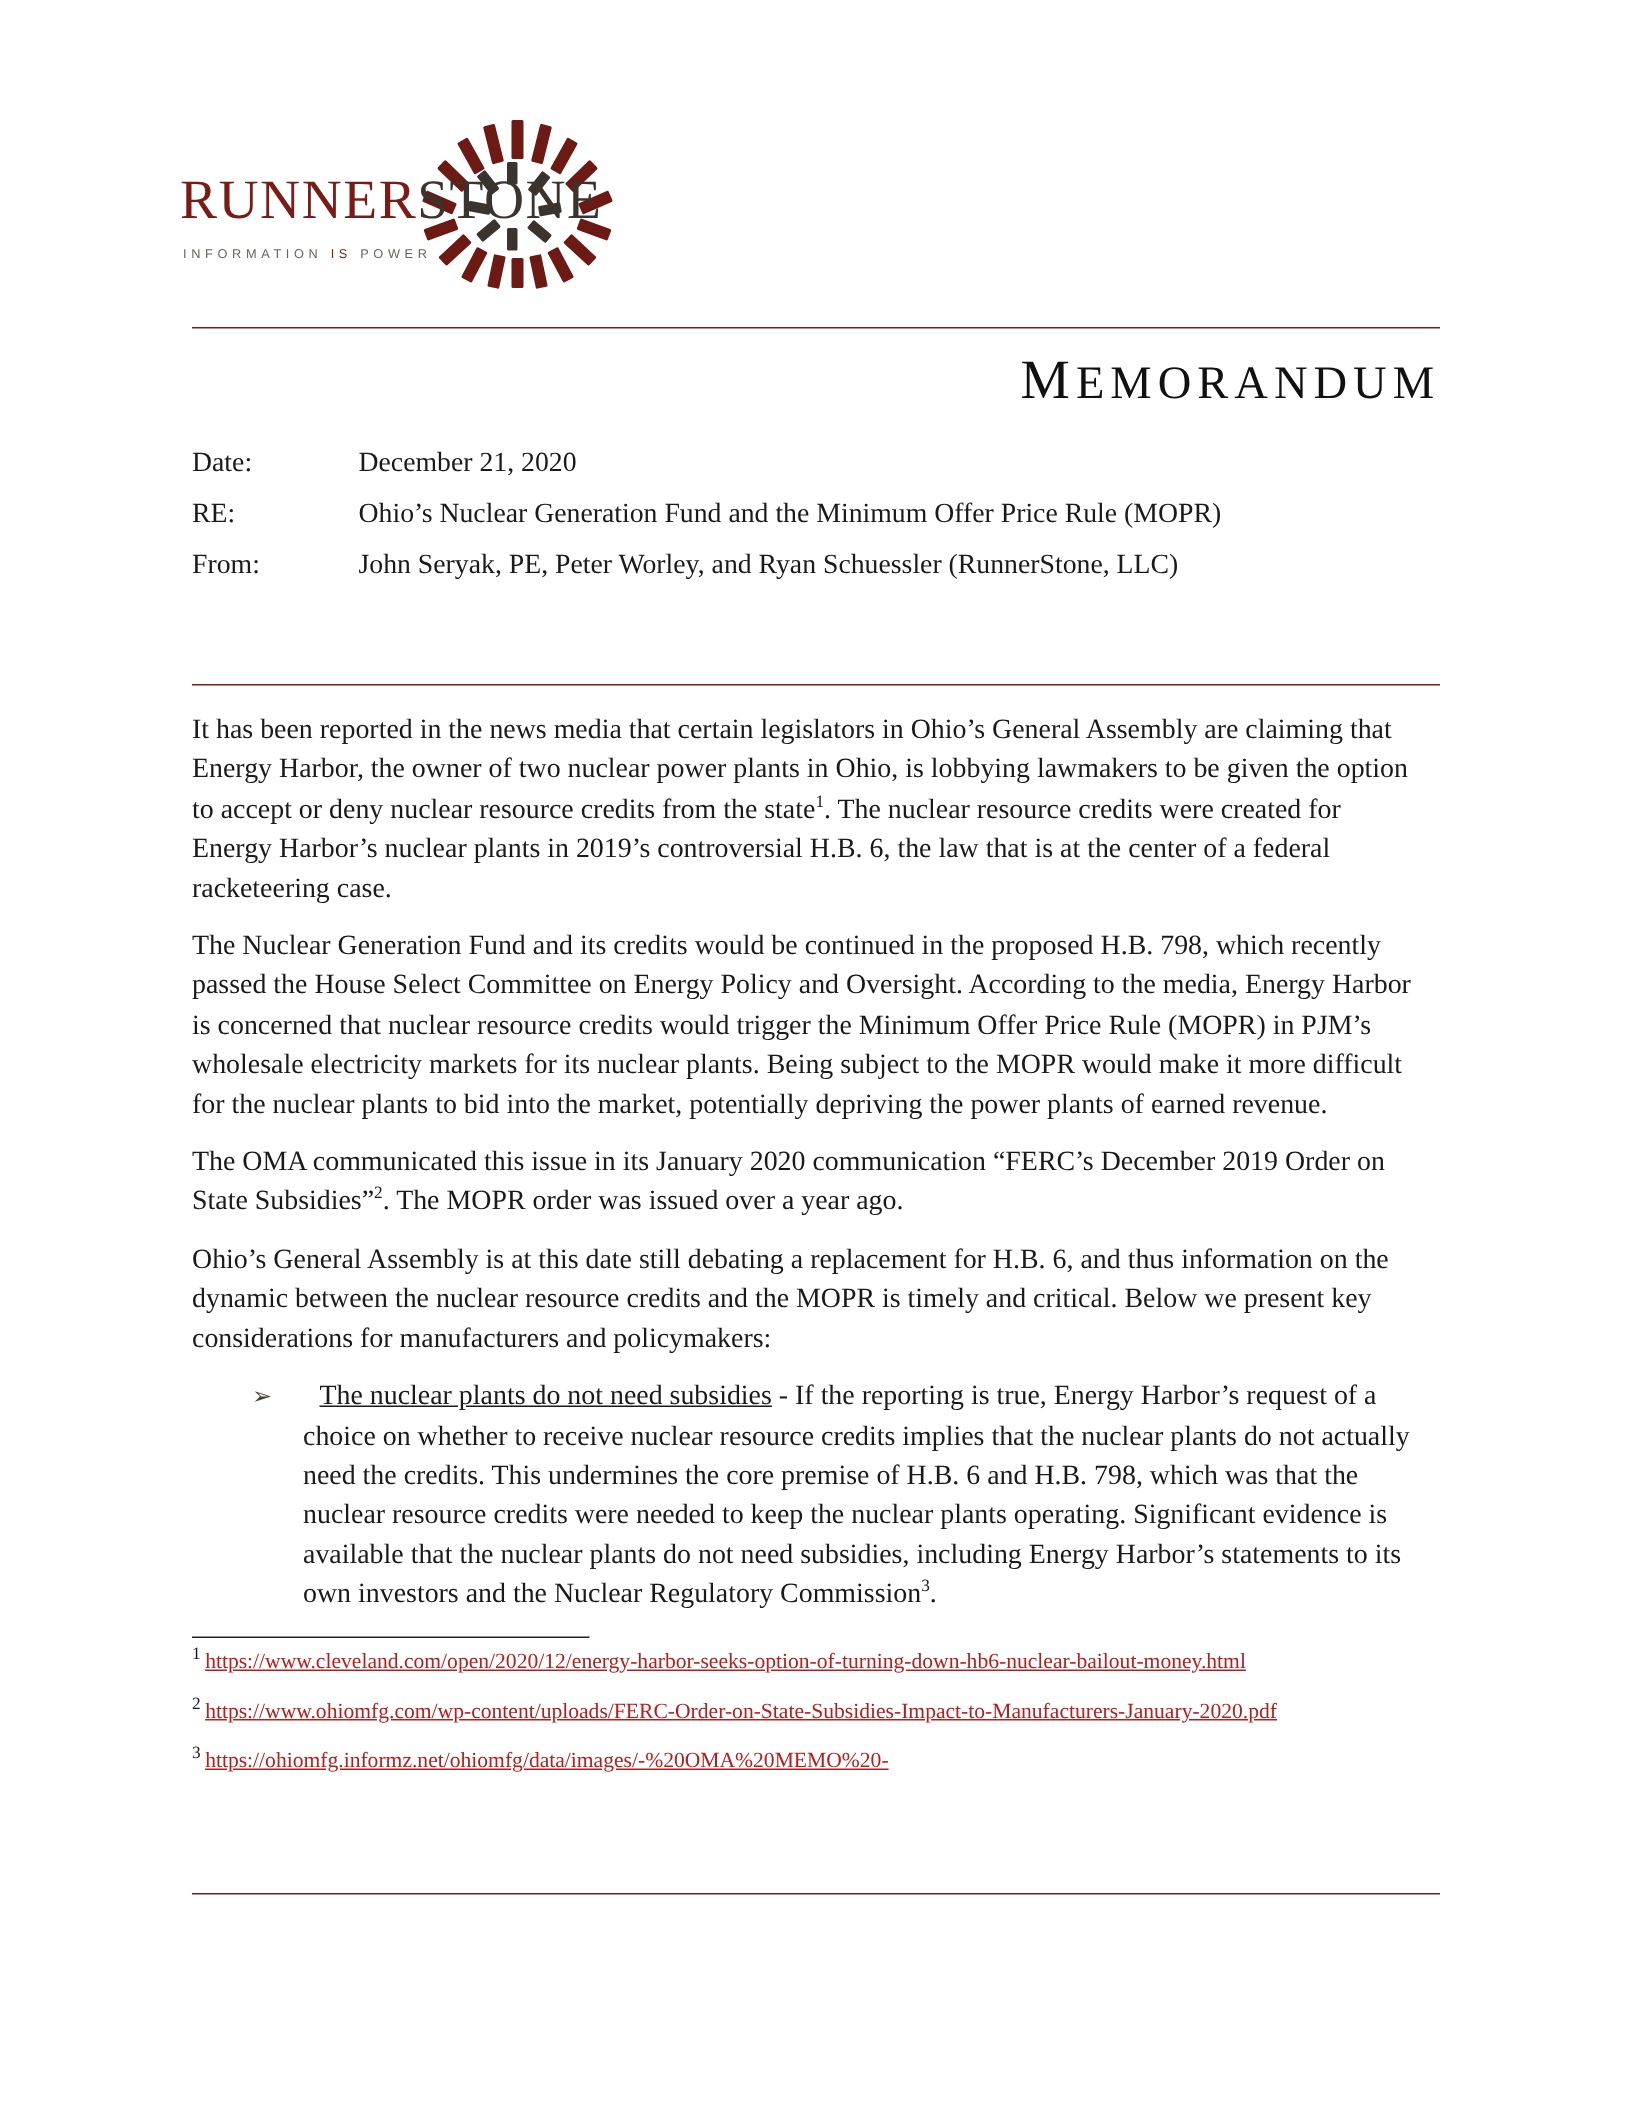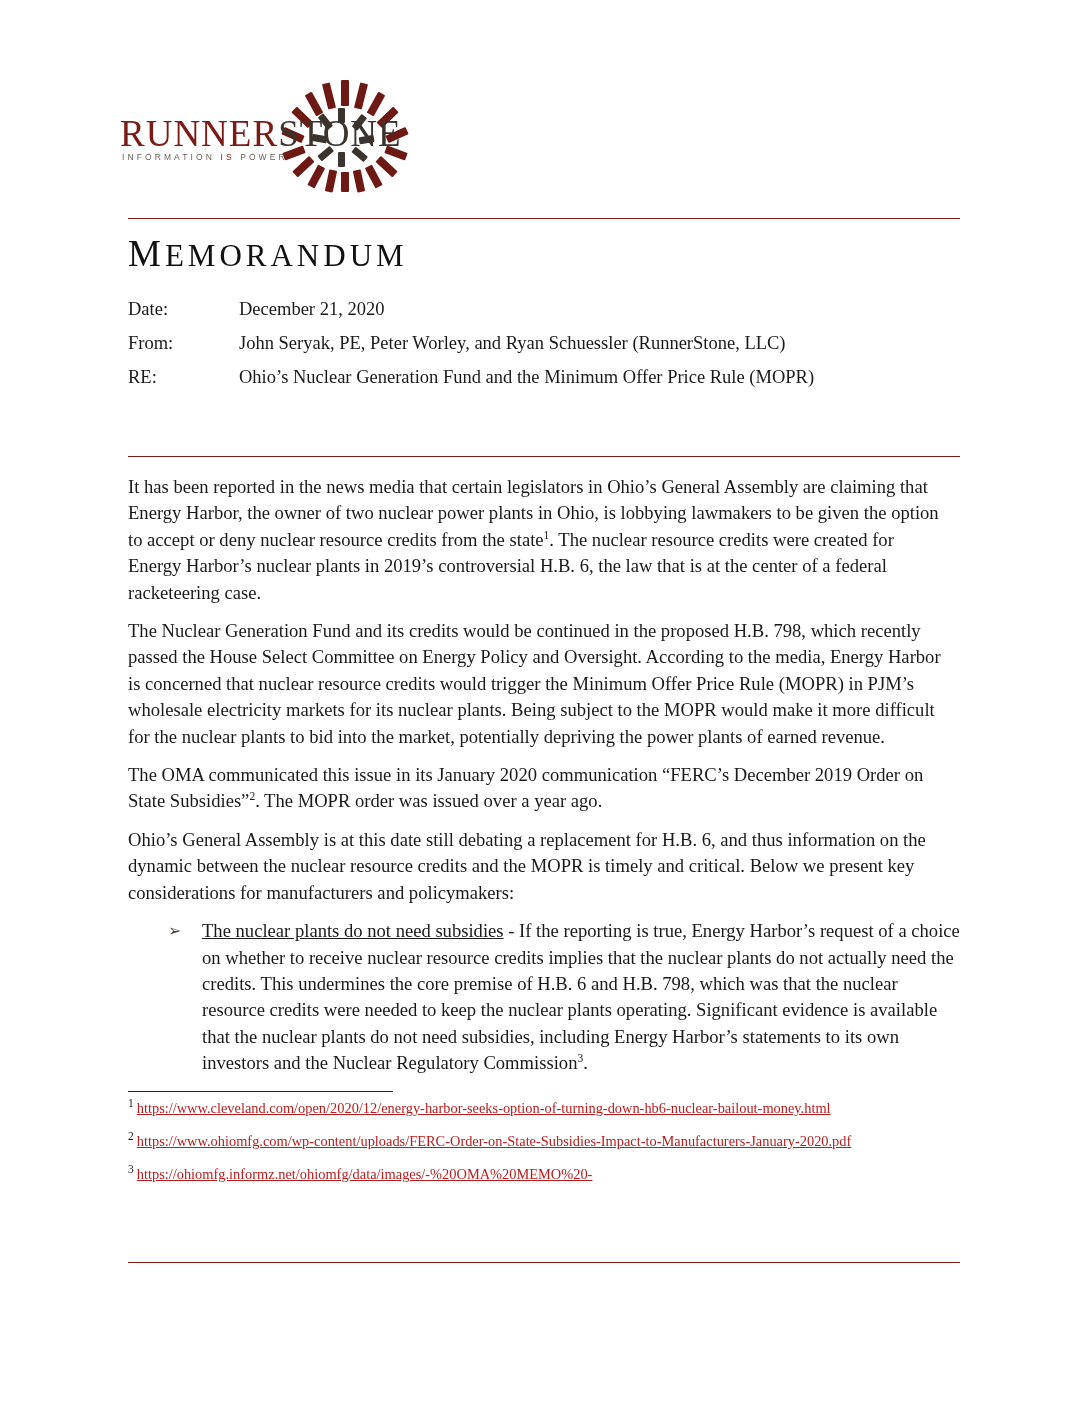--- a/index.html
+++ b/index.html
@@ -38,21 +38,21 @@
   }
   .logo-wordmark .runner {
     color: #7a1b16;
   }
   .logo-wordmark .stone {
     color: #3a332e;
   }
   .logo-tagline {
     position: absolute;
     left: 2px;
-    top: 70px;
+    top: 82px;
     font-family: "Liberation Sans", sans-serif;
     font-size: 8.5px;
     letter-spacing: 3.1px;
     color: #6b625c;
   }
   .logo-tagline .hl { color: #7a1b16; }
   .logo-burst {
     position: absolute;
     left: 160px;
     top: -4px;
@@ -70,21 +70,21 @@
   .rule-top { top: 218px; }
   .rule-mid { top: 456px; }
   .rule-bottom { top: 1262px; }
 
   
   .doc-title {
     position: absolute;
     left: 128px;
     top: 232px;
     width: 832px;
-    text-align: left;
+    text-align: right;
     font-size: 31px;
     letter-spacing: 4px;
     color: #111;
   }
   .doc-title .cap { font-size: 37px; }
 
   
   .meta {
     position: absolute;
     left: 128px;
@@ -126,21 +126,21 @@
   .bullet-marker {
     flex: 0 0 34px;
     font-family: "DejaVu Sans", sans-serif;
     font-size: 16px;
     color: #4b3f33;
     line-height: 26px;
   }
   .bullet-text {
     flex: 1 1 auto;
   }
-  .uline { text-decoration: underline; }
+  .uline { text-decoration: underline; margin-left: 11px; }
 
   
   .footnote-sep {
     position: absolute;
     left: 128px;
     top: 1091px;
     width: 265px;
     border-top: 1.1px solid #222;
   }
   .footnotes {
@@ -228,26 +228,26 @@
   <div class="doc-title">
     <span class="cap">M</span><span>EMORANDUM</span>
   </div>
 
   <div class="meta">
     <div class="meta-row">
       <div class="meta-label">Date:</div>
       <div class="meta-value">December 21, 2020</div>
     </div>
     <div class="meta-row">
+      <div class="meta-label">RE:</div>
+      <div class="meta-value">Ohio’s Nuclear Generation Fund and the Minimum Offer Price Rule (MOPR)</div>
+    </div>
+    <div class="meta-row">
       <div class="meta-label">From:</div>
       <div class="meta-value">John Seryak, PE, Peter Worley, and Ryan Schuessler (RunnerStone, LLC)</div>
-    </div>
-    <div class="meta-row">
-      <div class="meta-label">RE:</div>
-      <div class="meta-value">Ohio’s Nuclear Generation Fund and the Minimum Offer Price Rule (MOPR)</div>
     </div>
   </div>
 
   <div class="rule rule-mid"></div>
 
   <div class="body">
     <p><span>It has been reported in the news media that certain legislators in Ohio’s General Assembly are claiming that Energy Harbor, the owner of two nuclear power plants in Ohio, is lobbying lawmakers to be given the option to accept or deny nuclear resource credits from the state</span><sup>1</sup><span>. The nuclear resource credits were created for Energy Harbor’s nuclear plants in 2019’s controversial H.B. 6, the law that is at the center of a federal racketeering case.</span></p>
 
     <p>The Nuclear Generation Fund and its credits would be continued in the proposed H.B. 798, which recently passed the House Select Committee on Energy Policy and Oversight. According to the media, Energy Harbor is concerned that nuclear resource credits would trigger the Minimum Offer Price Rule (MOPR) in PJM’s wholesale electricity markets for its nuclear plants. Being subject to the MOPR would make it more difficult for the nuclear plants to bid into the market, potentially depriving the power plants of earned revenue.</p>
 

